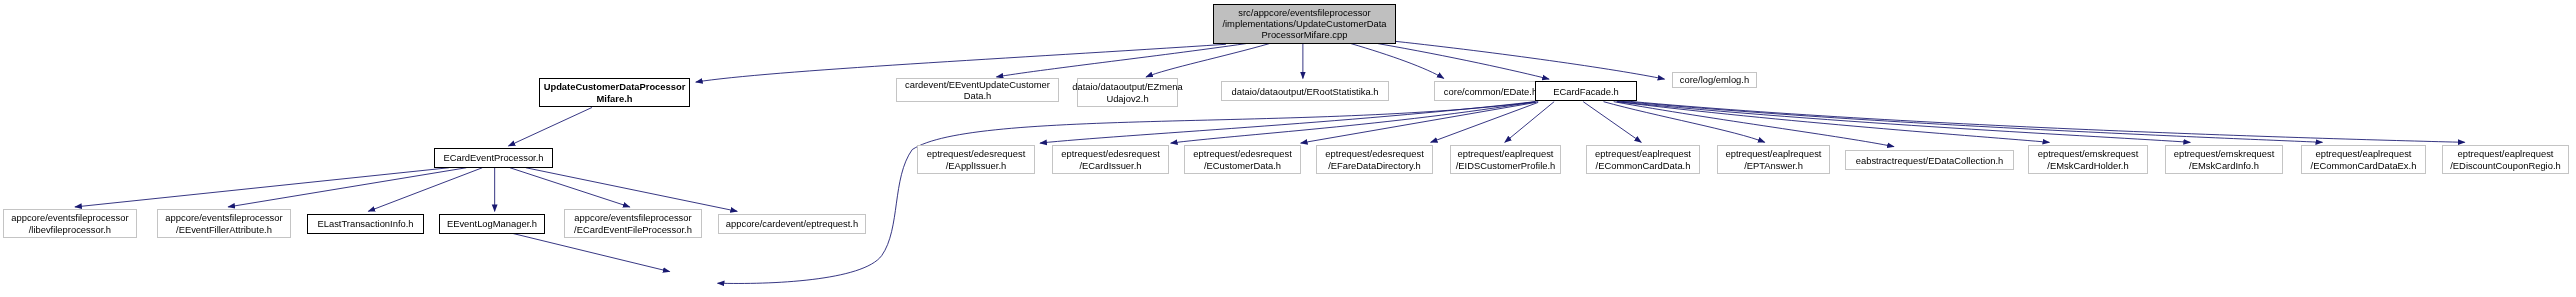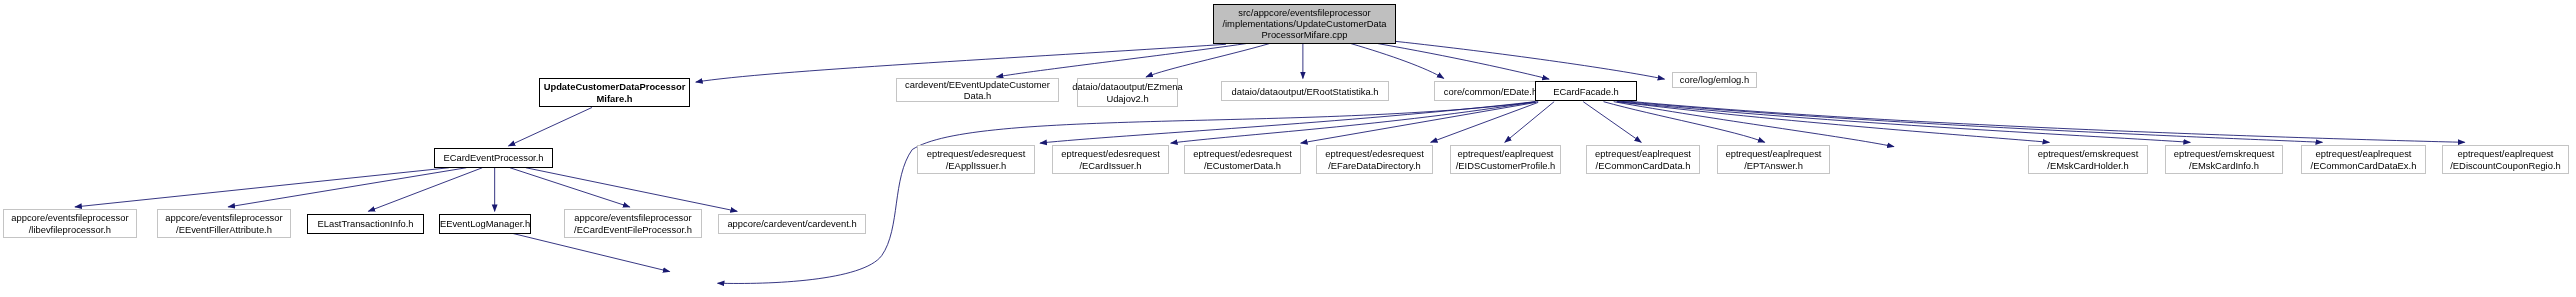--- a/index.html
+++ b/index.html
@@ -126,20 +126,23 @@
         <div class="nl">/EIDSCustomerProfile.h</div>
       </div>
       <div class="node plain" style="left: 1586px; top: 145px; width: 114px; height: 29px;">
         <div class="nl">eptrequest/eaplrequest</div>
         <div class="nl">/ECommonCardData.h</div>
       </div>
       <div class="node plain" style="left: 1717px; top: 145px; width: 113px; height: 29px;">
         <div class="nl">eptrequest/eaplrequest</div>
         <div class="nl">/EPTAnswer.h</div>
       </div>
+      <div class="node plain" style="left: 1845px; top: 150px; width: 169px; height: 20.3px;">
+        <div class="nl">eabstractrequest/EDataCollection.h</div>
+      </div>
       <div class="node plain" style="left: 2028px; top: 145px; width: 120px; height: 29px;">
         <div class="nl">eptrequest/emskrequest</div>
         <div class="nl">/EMskCardHolder.h</div>
       </div>
       <div class="node plain" style="left: 2165px; top: 145px; width: 118px; height: 29px;">
         <div class="nl">eptrequest/emskrequest</div>
         <div class="nl">/EMskCardInfo.h</div>
       </div>
       <div class="node plain" style="left: 2301px; top: 145px; width: 125px; height: 29px;">
         <div class="nl">eptrequest/eaplrequest</div>
@@ -153,28 +156,28 @@
         <div class="nl">appcore/eventsfileprocessor</div>
         <div class="nl">/libevfileprocessor.h</div>
       </div>
       <div class="node plain" style="left: 157px; top: 209px; width: 134px; height: 29px;">
         <div class="nl">appcore/eventsfileprocessor</div>
         <div class="nl">/EEventFillerAttribute.h</div>
       </div>
       <div class="node linked" style="left: 307px; top: 214px; width: 117px; height: 19.6px;">
         <div class="nl">ELastTransactionInfo.h</div>
       </div>
-      <div class="node linked" style="left: 439px; top: 214px; width: 92px; height: 19.6px;">
+      <div class="node linked" style="left: 439px; top: 214px; width: 106px; height: 19.6px;">
         <div class="nl">EEventLogManager.h</div>
       </div>
       <div class="node plain" style="left: 564px; top: 209px; width: 138px; height: 29px;">
         <div class="nl">appcore/eventsfileprocessor</div>
         <div class="nl">/ECardEventFileProcessor.h</div>
       </div>
       <div class="node plain" style="left: 718px; top: 214px; width: 148px; height: 19.6px;">
-        <div class="nl">appcore/cardevent/cardevent.h</div>
+        <div class="nl">appcore/cardevent/eptrequest.h</div>
       </div>
       <div class="node plain" style="left: 673px; top: 274px; width: 40px; height: 19px; margin-top: 24px;">
         <div class="nl">string</div>
       </div>
     </div>
 </div>
 
 
 </body></html>

